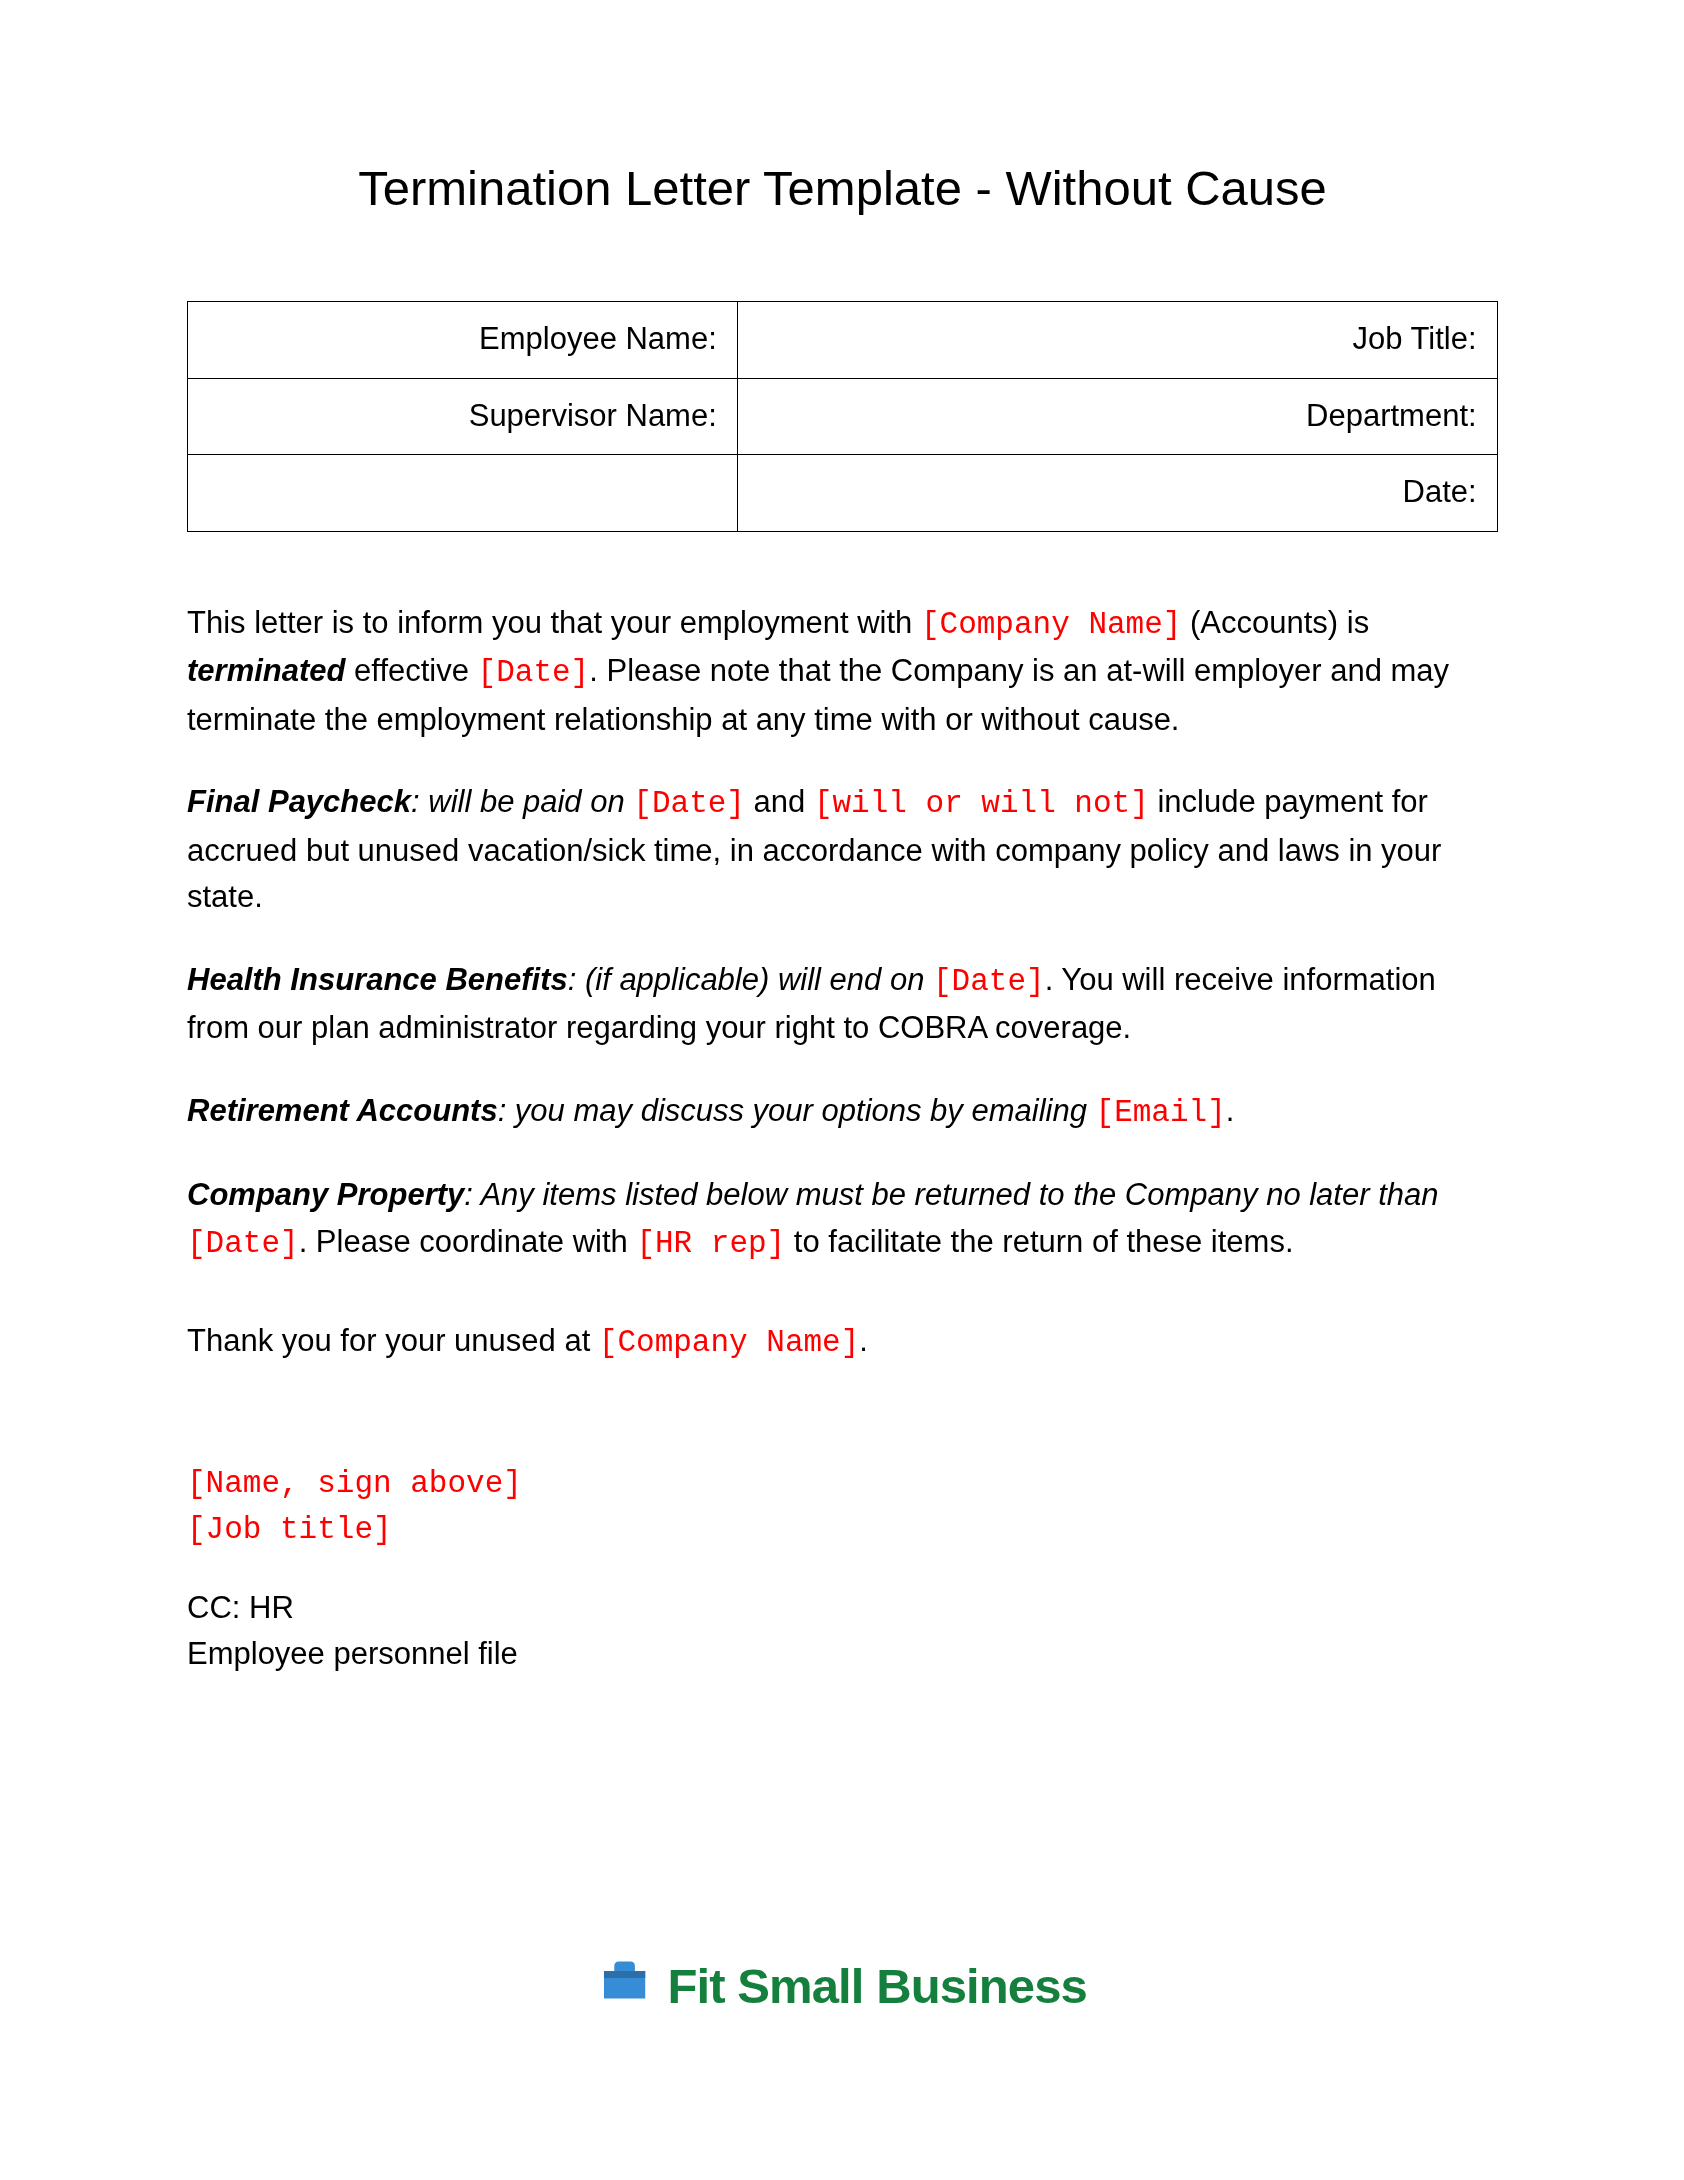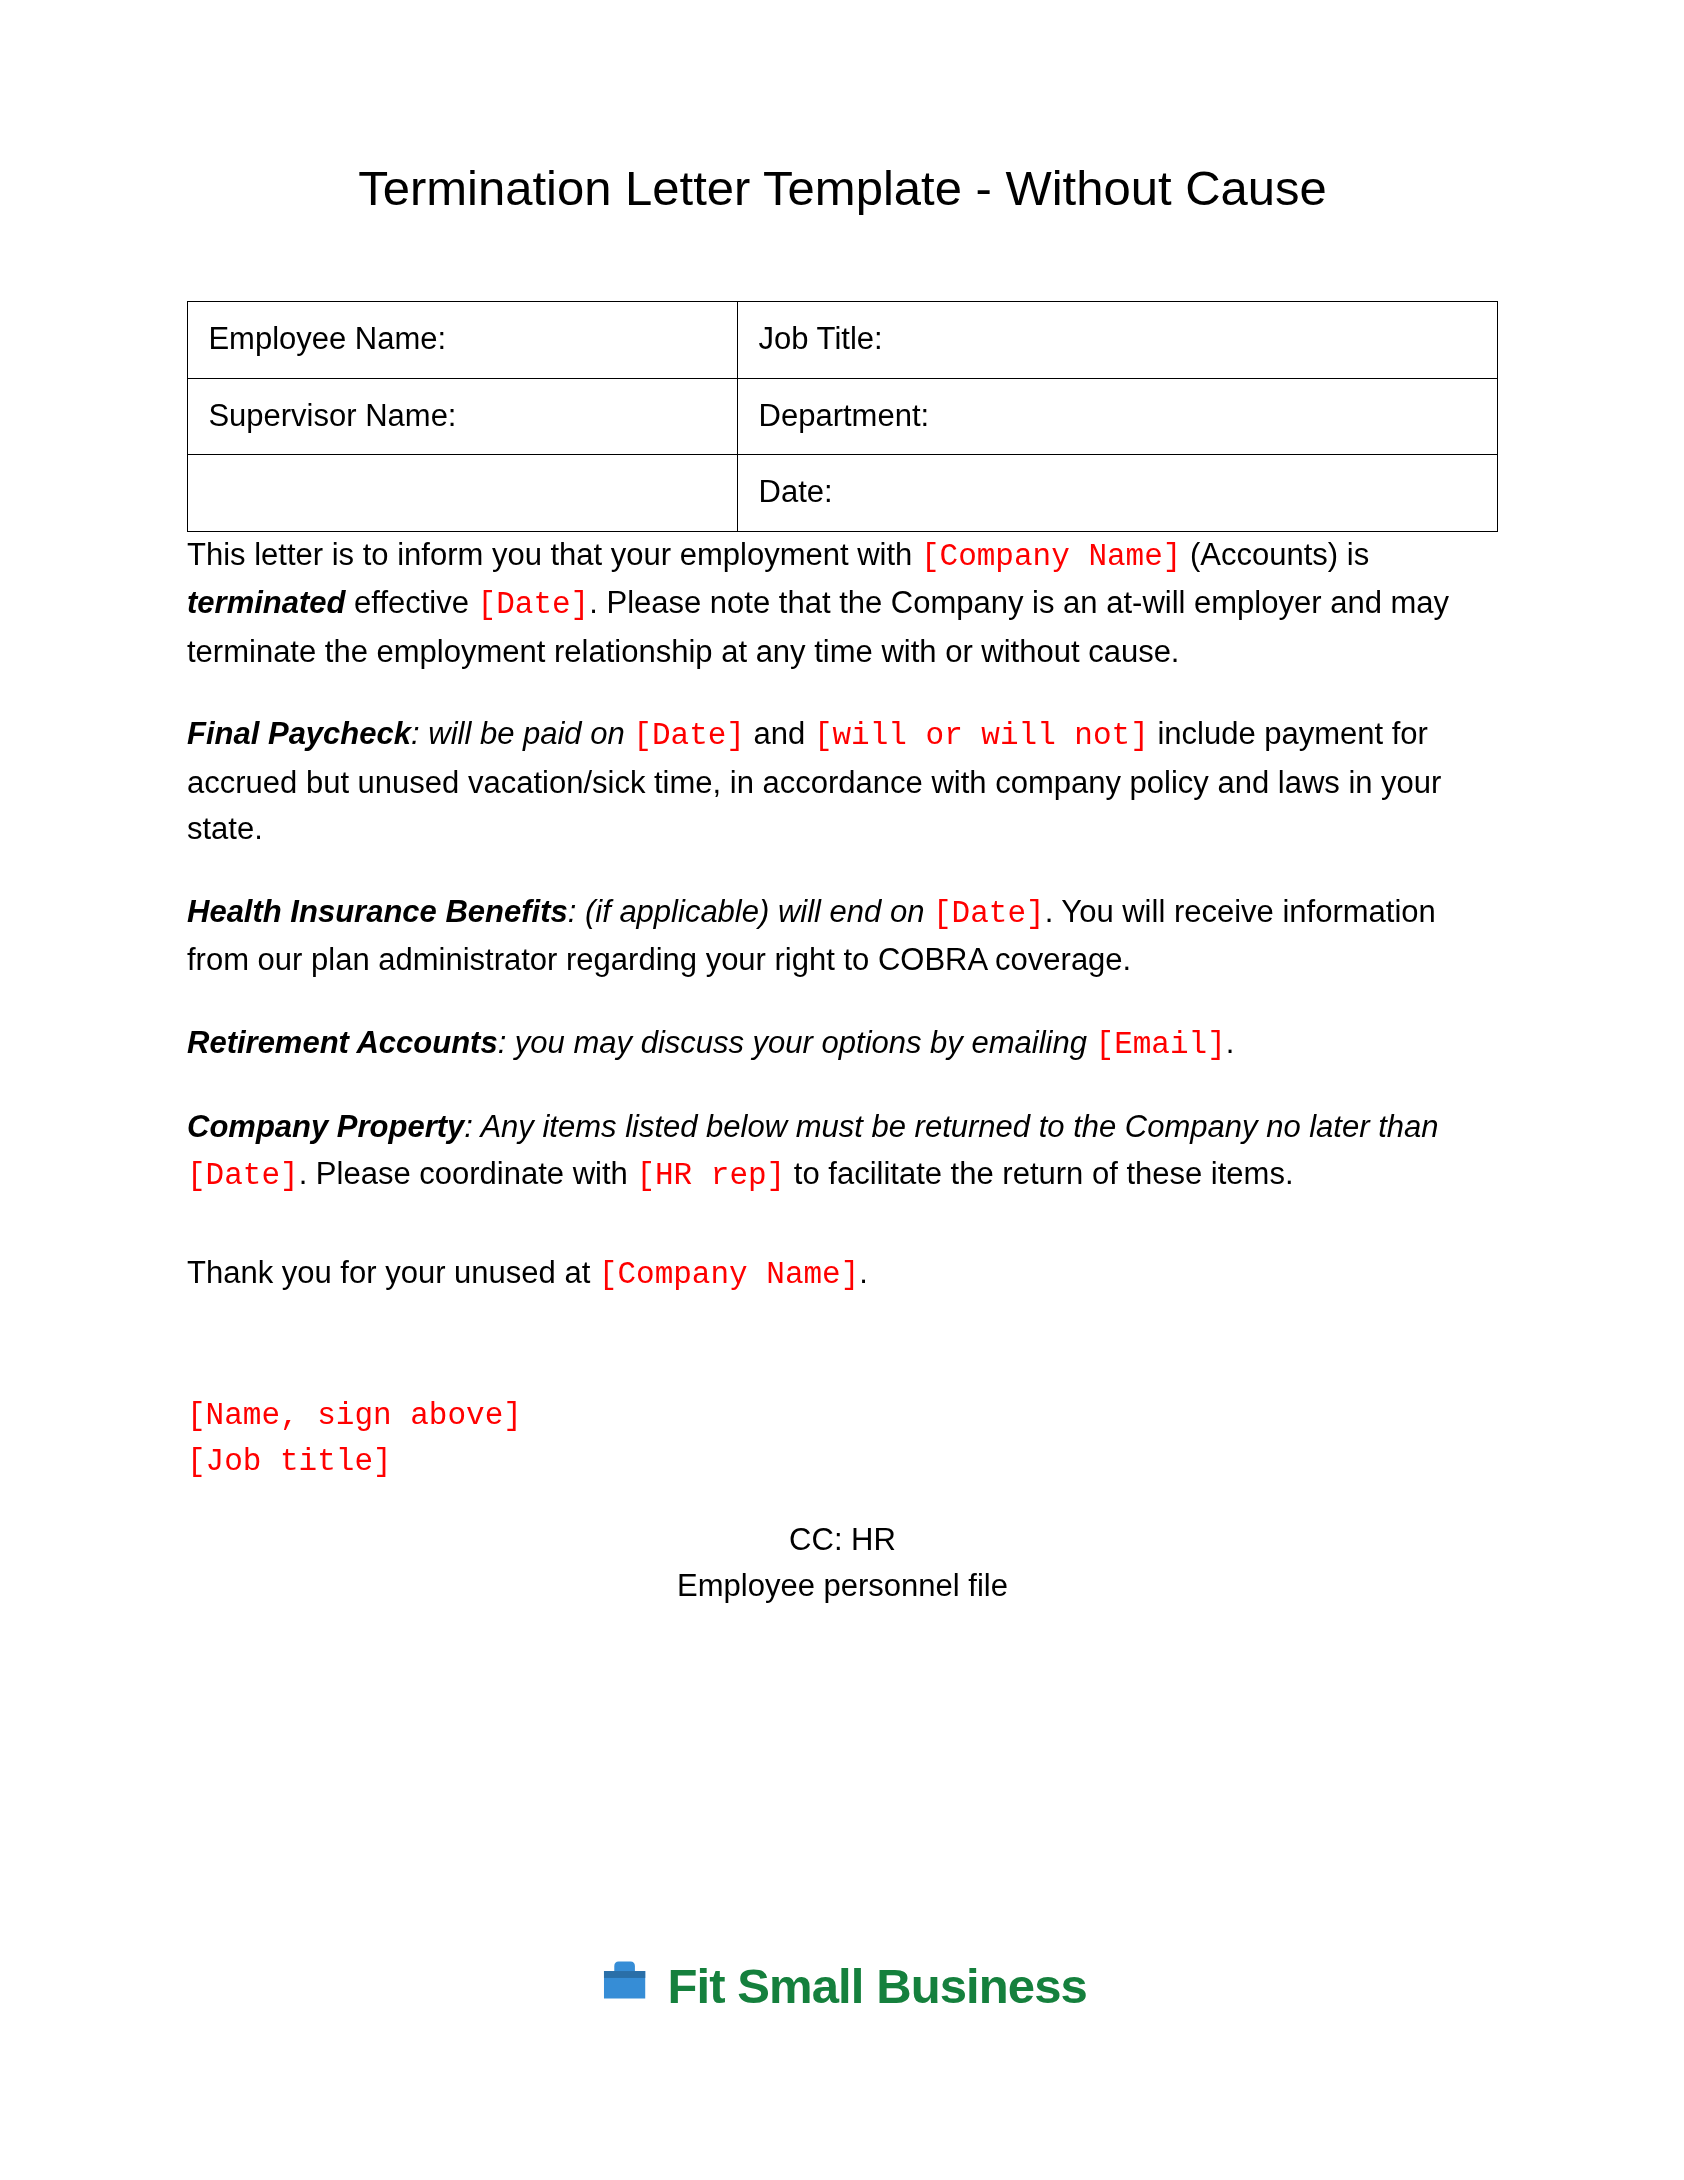--- a/index.html
+++ b/index.html
@@ -19,20 +19,22 @@
     }
     .title {
       text-align: center;
       font-size: 49px;
       font-weight: 400;
       margin-bottom: 77px;
     }
     table.info-table {
       width: 100%;
       border-collapse: collapse;
+      margin-bottom: 68px;
+      text-align: right;
     }
     table.info-table td {
       border: 1.7px solid #000000;
       padding: 15.3px 20.4px;
       font-size: 31px;
       vertical-align: middle;
     }
     table.info-table td:first-child {
       width: 42%;
     }
@@ -71,21 +73,20 @@
       font-size: 49px;
       font-weight: bold;
       color: #15803d;
       letter-spacing: -0.9px;
     }
     .signature-block {
       margin-top: 94px;
     }
     .cc-block {
       margin-top: 31px;
-      text-align: center;
     }
   </style>
 </head>
 <body>
 
 <h1 class="title">Termination Letter Template - Without Cause</h1>
 
 <table class="info-table">
   <tbody>
       <tr>

